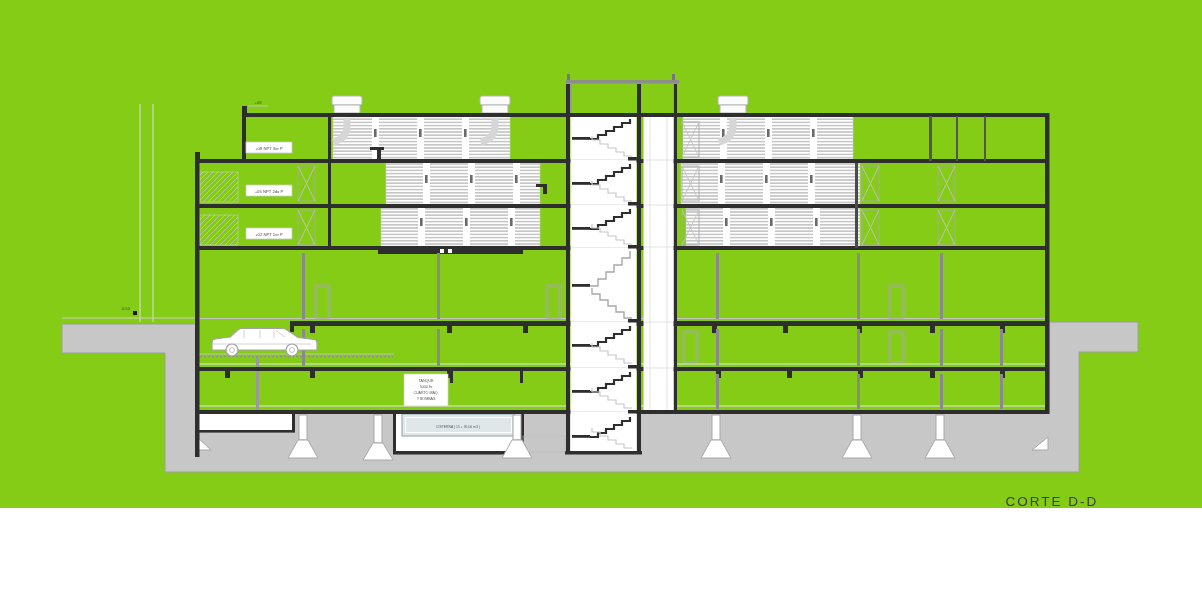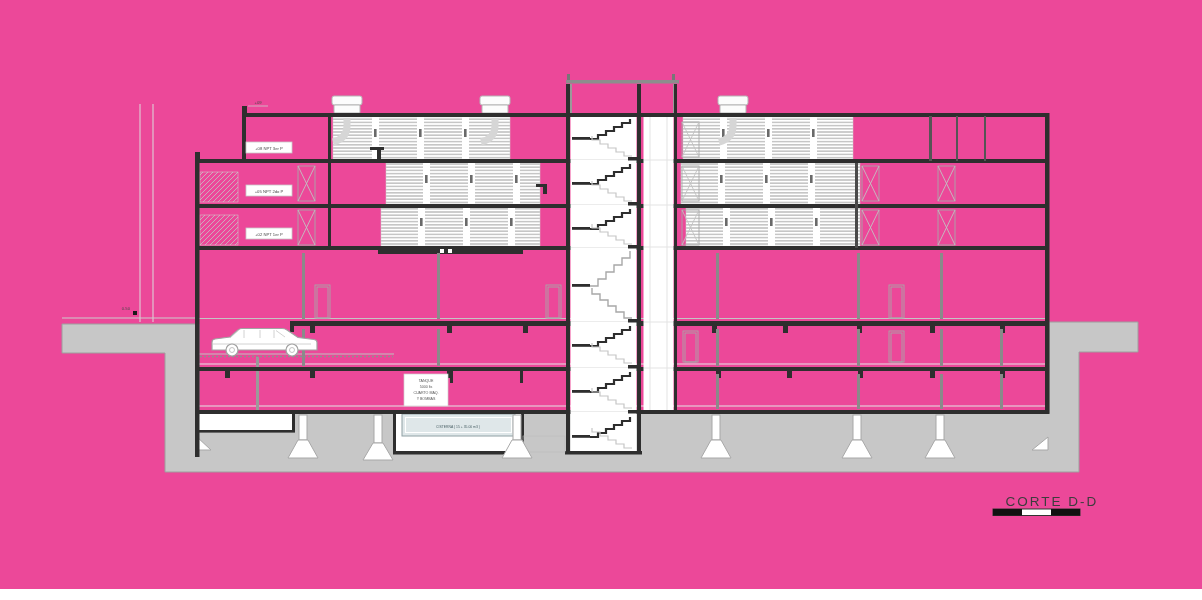--- a/index.html
+++ b/index.html
@@ -1,16 +1,16 @@
 <!DOCTYPE html>
 <html><head>
 <meta charset="utf-8">
 <style>
   html,body{margin:0;padding:0;background:#fff;}
-  .sheet{position:relative;width:1202px;height:589px;background:#ec4899;overflow:hidden;
+  .sheet{position:relative;width:1202px;height:508px;background:#84cc16;overflow:hidden;
          font-family:"Liberation Sans",sans-serif;}
   svg{position:absolute;left:0;top:0;}
   svg text{font-family:"Liberation Sans",sans-serif;}
   .title-text{font-size:13.5px;letter-spacing:2px;fill:#3d3d3d;}
   .tag-text{font-size:4.2px;fill:#4a4a4a;}
   .tiny-text{font-size:3.6px;fill:#555;}
   .micro-text{font-size:3.4px;fill:#4a6066;}
 </style>
 </head>
 <body>

